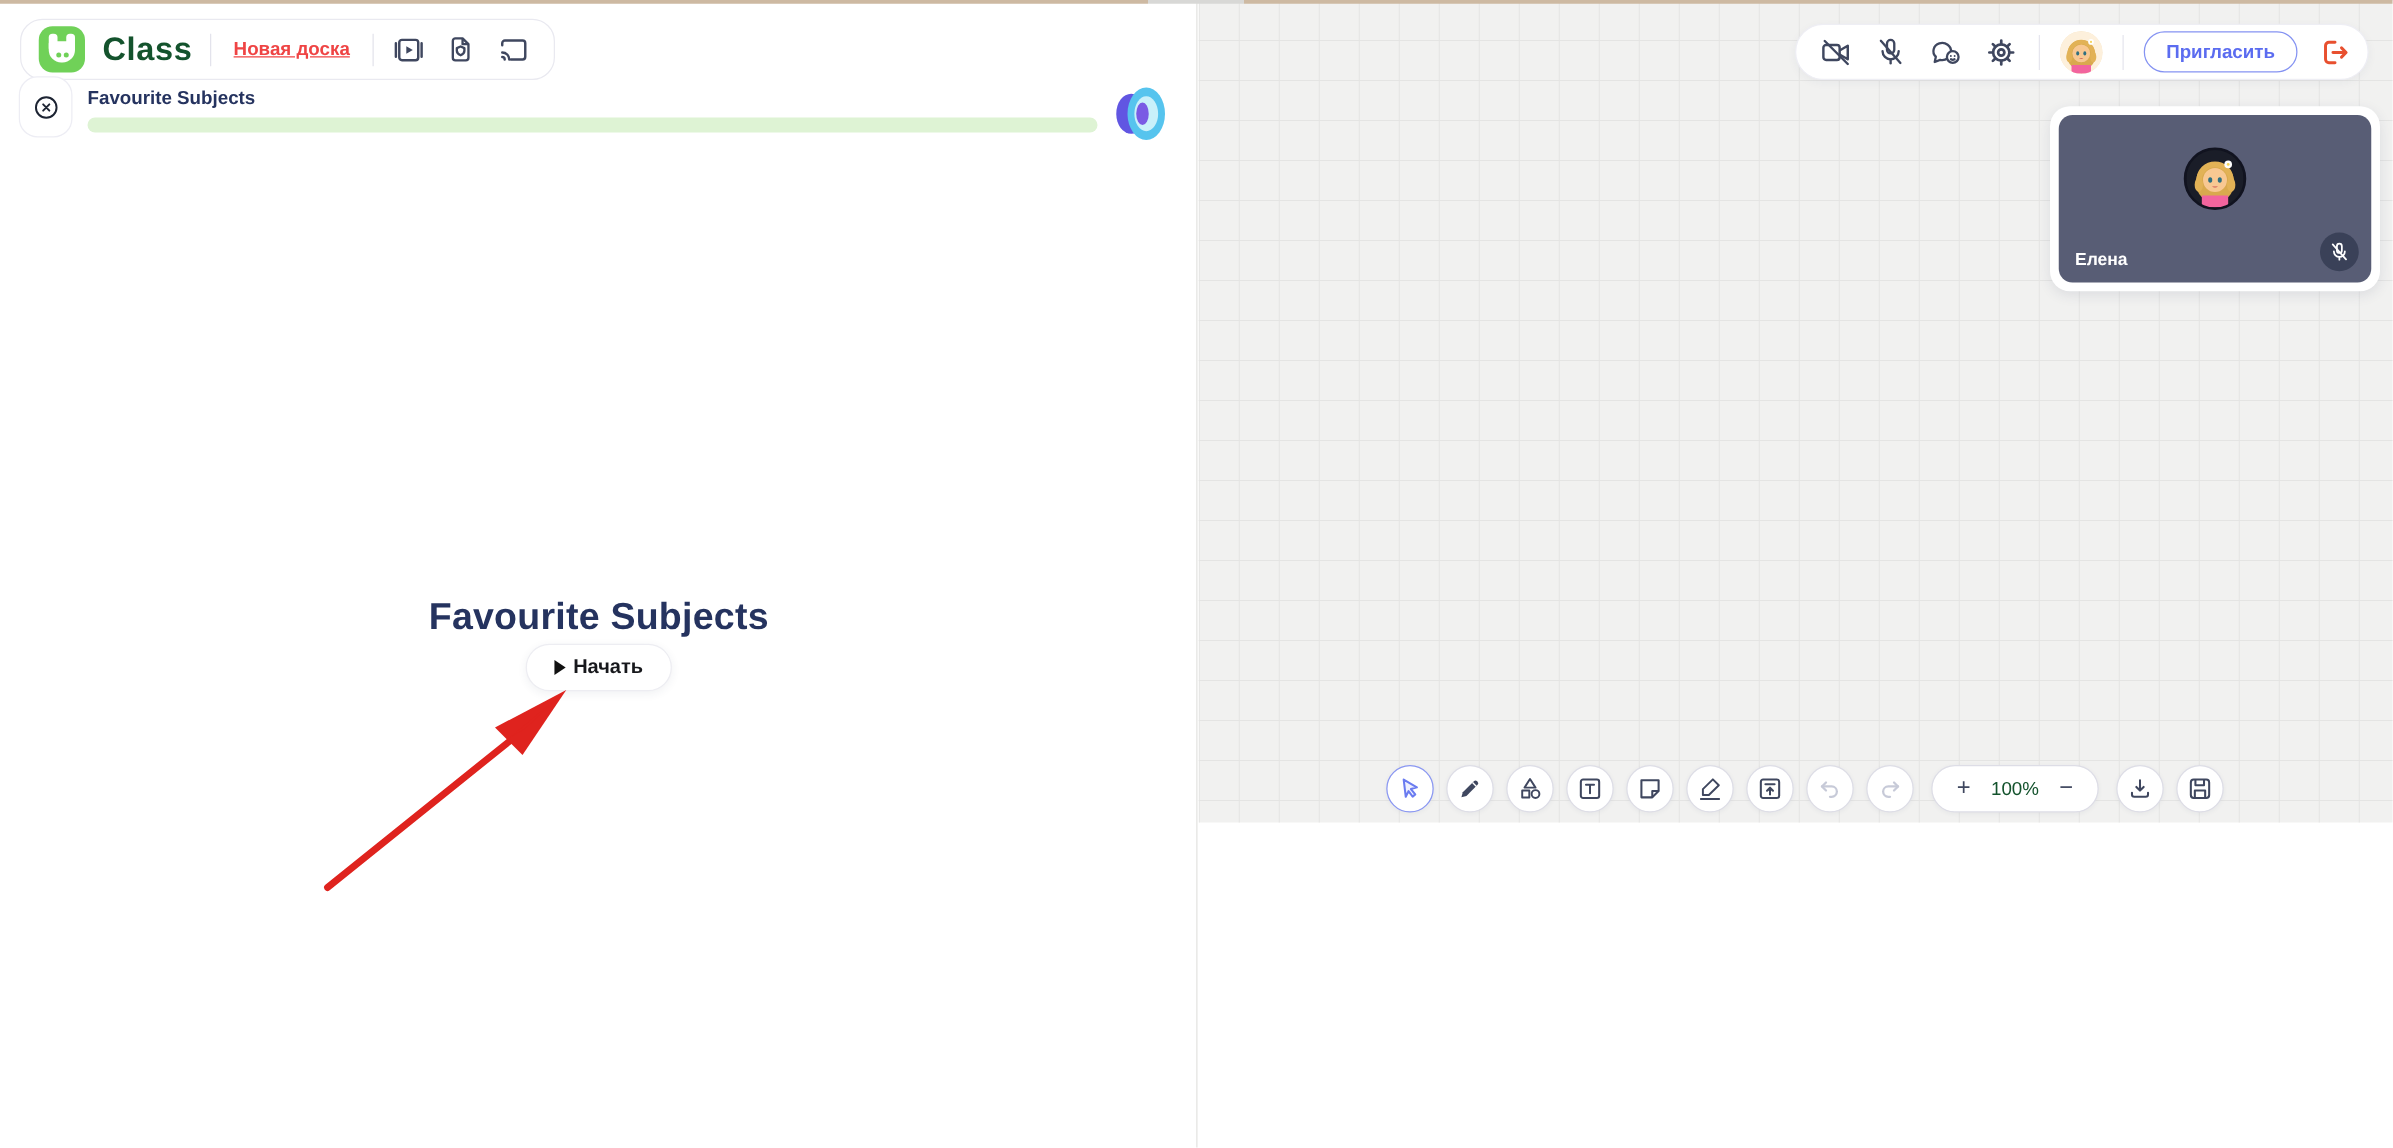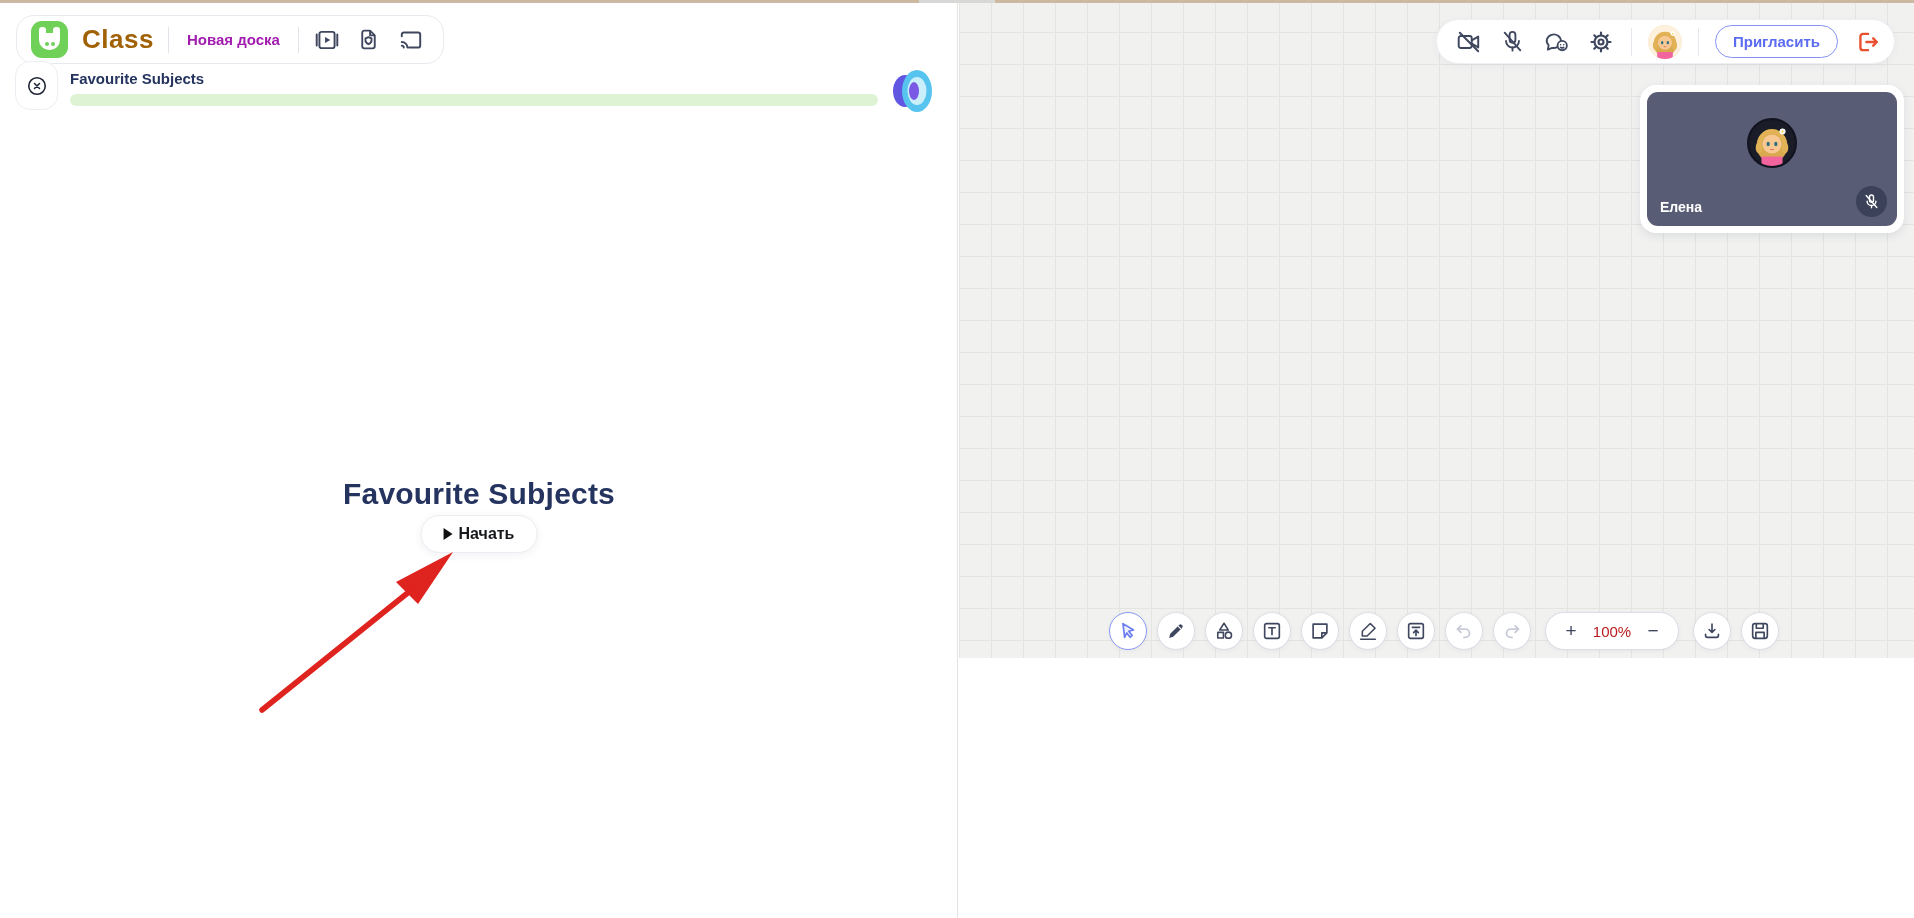--- a/index.html
+++ b/index.html
@@ -14,23 +14,23 @@
 
   .board-bar { position:absolute; left:16px; top:15px; height:49px;
     display:flex; align-items:center; gap:14px; padding:0 18px 0 14px;
     background:#fff; border:1px solid #e9e9f0; border-radius:18px; }
   .logo-box { position:relative; width:37px; height:37px; border-radius:11px; background:#70d158; }
   .logo-box .prong { position:absolute; top:6px; width:7px; height:12px; background:#fff; border-radius:3px 3px 0 0; }
   .logo-box .prong.l { left:8px; } .logo-box .prong.r { right:8px; }
   .logo-box .bowl { position:absolute; left:8px; right:8px; top:12px; height:17px; background:#fff; border-radius:2px 2px 10px 10px; }
   .logo-box .eye { position:absolute; width:4px; height:4px; border-radius:50%; background:#70d158; top:21px; }
   .logo-box .eye.l { left:14px; } .logo-box .eye.r { left:20px; }
-  .brand-text { font-size:26px; font-weight:bold; color:#a16207; letter-spacing:.5px; }
+  .brand-text { font-size:26px; font-weight:bold; color:#14532d; letter-spacing:.5px; }
   .bar-divider { width:1px; height:26px; background:#e3e3ec; }
-  .board-name { font-size:15px; font-weight:bold; color:#a21caf; padding:0 4px; cursor:pointer; }
+  .board-name { font-size:15px; font-weight:bold; color:#ef4444; padding:0 4px; cursor:pointer;text-decoration:underline; }
   .bar-icon-btn { width:28px; height:28px; display:flex; align-items:center; justify-content:center; cursor:pointer; }
 
   .close-card { position:absolute; left:15px; top:61px; width:43px; height:49px;
     background:#fff; border:1px solid #ededf4; border-radius:15px;
     display:flex; align-items:center; justify-content:center; cursor:pointer; }
 
   .lesson-title { position:absolute; left:70px; top:70px; font-size:15px; font-weight:bold; color:#25335f; }
   .progress-track { position:absolute; left:70px; top:94px; width:808px; height:12px;
     border-radius:7px; background:#def3d4; }
   .tts-icon { position:absolute; left:890px; top:64px; width:44px; height:54px; cursor:pointer; }
@@ -76,21 +76,21 @@
   .canvas-toolbar { position:absolute; left:150px; bottom:8px; display:flex; align-items:center; gap:10px; }
   .tool-circle { width:38px; height:38px; border-radius:50%; background:#fff;
     border:1px solid #dddde6; box-shadow:0 1px 4px rgba(40,50,90,.06);
     display:flex; align-items:center; justify-content:center; cursor:pointer; flex:none; }
   .tool-circle.selected { border:1.6px solid #8a97f2; }
   .zoom-pill { height:38px; display:flex; align-items:center; gap:8px; padding:0 14px;
     background:#fff; border:1px solid #dddde6; border-radius:19px;
     box-shadow:0 1px 4px rgba(40,50,90,.06); margin-left:4px; margin-right:4px; }
   .zoom-btn { font-size:19px; color:#3f475f; background:none; border:none; cursor:pointer; width:22px;
     font-family:"Liberation Sans",sans-serif; }
-  .zoom-level { font-size:15px; color:#b91c1c; min-width:44px; text-align:center; }
+  .zoom-level { font-size:15px; color:#14532d; min-width:44px; text-align:center; }
 
   svg { display:block; }
 </style>
 </head>
 <body>
 
 <div class="top-edge"></div>
 
 <div class="left-panel">
 

